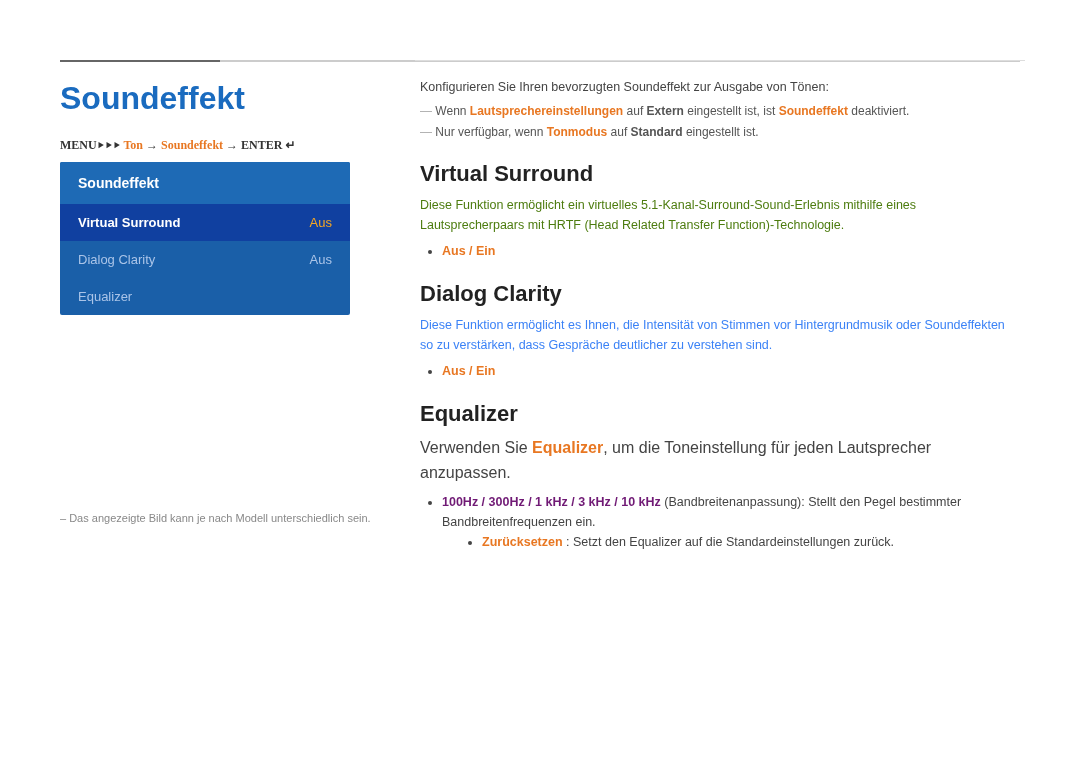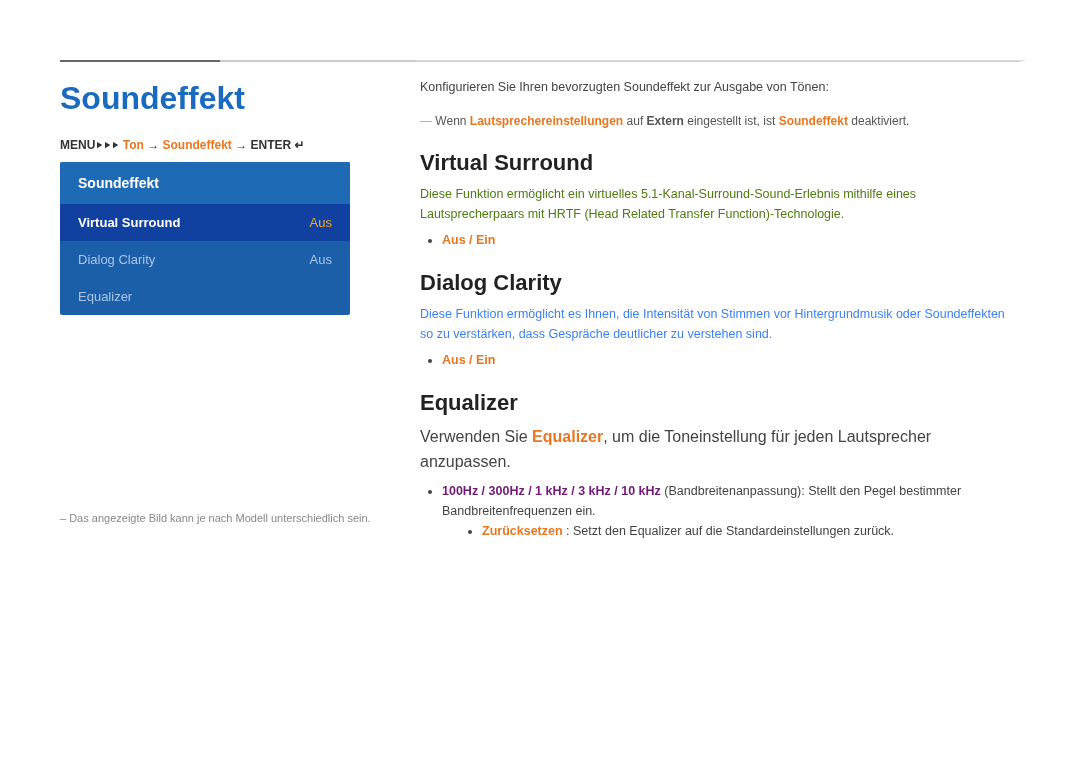--- a/index.html
+++ b/index.html
@@ -17,21 +17,21 @@
   </style>
 </head>
 <body>
 
 <div style="position:absolute;top:60px;left:60px;right:60px;height:2px;background:#ccc;">
   <div style="width:160px;height:2px;background:#666;"></div>
 </div>
 
 <h1 style="position:absolute;top:80px;left:60px;font-size:32px;font-weight:bold;color:#1a6bbf;font-family:Arial,sans-serif;">Soundeffekt</h1>
 
-<div style="position:absolute;top:138px;left:60px;font-size:12px;font-weight:bold;font-family:Liberation Sans, sans-serif;color:#333;">
+<div style="position:absolute;top:138px;left:60px;font-size:12px;font-weight:bold;font-family:Liberation Serif, serif;color:#333;">
   <span>MENU</span><span style="font-size:10px;">⯈⯈⯈</span>
   <span class="orange" style="color:#e87722;"> Ton </span>→
   <span style="color:#e87722;"> Soundeffekt </span>→
   <span> ENTER ↵</span>
 </div>
 
 <div style="position:absolute;top:162px;left:60px;width:290px;background:#1a5fa8;border-radius:2px;overflow:hidden;font-family:Arial,sans-serif;">
   <div style="background:#1e6ab5;color:#fff;font-size:14px;font-weight:bold;padding:13px 18px;">
     <span>Soundeffekt</span>
   </div>
@@ -51,30 +51,38 @@
     <span style="color:#aac4e8;font-size:13px;"></span>
   </div>
 </div>
 
 <div style="position:absolute;top:484px;left:60px;font-size:11px;color:#888;font-family:Arial,sans-serif;margin-top:28px;">– Das angezeigte Bild kann je nach Modell unterschiedlich sein.</div>
 
 <div style="position:absolute;top:60px;left:415px;right:55px;height:1px;background:#ddd;"></div>
 
 <div style="position:absolute;top:78px;left:420px;right:60px;font-family:Arial,sans-serif;">
 
-  <p style="font-size:12.5px;color:#444;margin-bottom:15px;line-height:1.5;">Konfigurieren Sie Ihren bevorzugten Soundeffekt zur Ausgabe von Tönen:</p>
+  <p style="font-size:12.5px;color:#444;margin-bottom:5px;line-height:1.5;">Konfigurieren Sie Ihren bevorzugten Soundeffekt zur Ausgabe von Tönen:</p>
   <p style="font-size:12px;color:#555;margin-bottom:3px;line-height:1.5;">
     <span style="color:#aaa;">— </span>
     <span>Wenn </span>
     <span style="color:#e87722;font-weight:bold;">Lautsprechereinstellungen</span>
     <span> auf </span>
     <span style="font-weight:bold;">Extern</span>
     <span> eingestellt ist, ist </span>
     <span style="color:#e87722;font-weight:bold;">Soundeffekt</span>
     <span> deaktiviert.</span>
+  </p>
+  <p style="font-size:12px;color:#555;margin-bottom:3px;line-height:1.5;">
+    <span style="color:#aaa;">— </span>
+    <span>Nur verfügbar, wenn </span>
+    <span style="color:#e87722;font-weight:bold;">Tonmodus</span>
+    <span> auf </span>
+    <span style="font-weight:bold;">Standard</span>
+    <span> eingestellt ist.</span>
   </p>
 
   <div style="margin-top:20px;">
     <h2 style="font-size:22px;font-weight:bold;color:#222;margin-bottom:8px;">Virtual Surround</h2>
     <p style="font-size:12.5px;color:#4d7c0f;line-height:1.6;margin-bottom:6px;">
       Diese Funktion ermöglicht ein virtuelles 5.1-Kanal-Surround-Sound-Erlebnis mithilfe eines Lautsprecherpaars mit HRTF (Head Related Transfer Function)-Technologie.
     </p>
     <ul style="list-style:disc;padding-left:22px;margin-bottom:4px;">
       <li style="font-size:12.5px;color:#444;line-height:1.6;">
         <span style="color:#e87722;font-weight:bold;">Aus / Ein</span>

